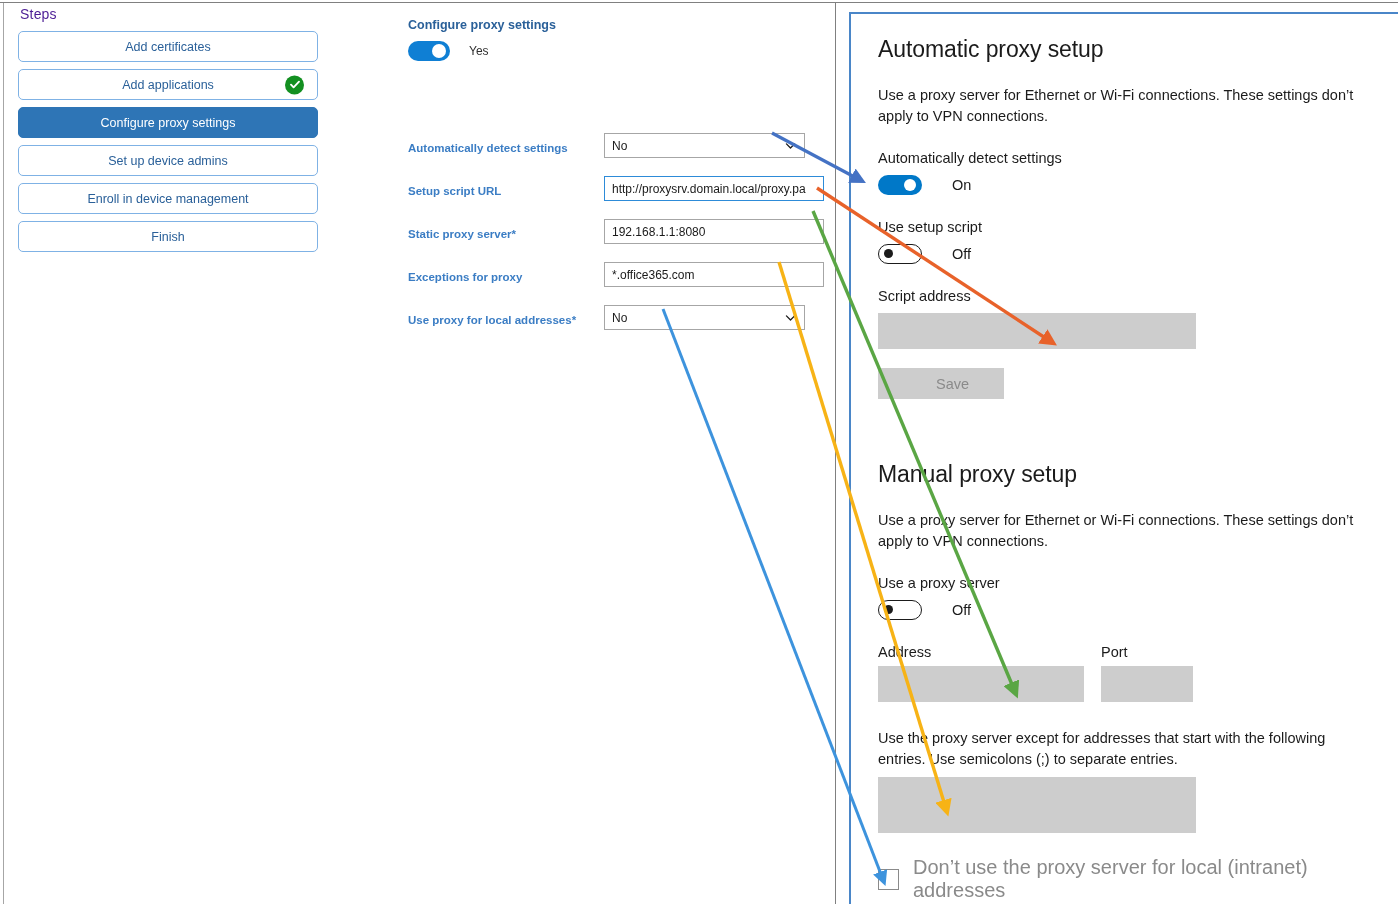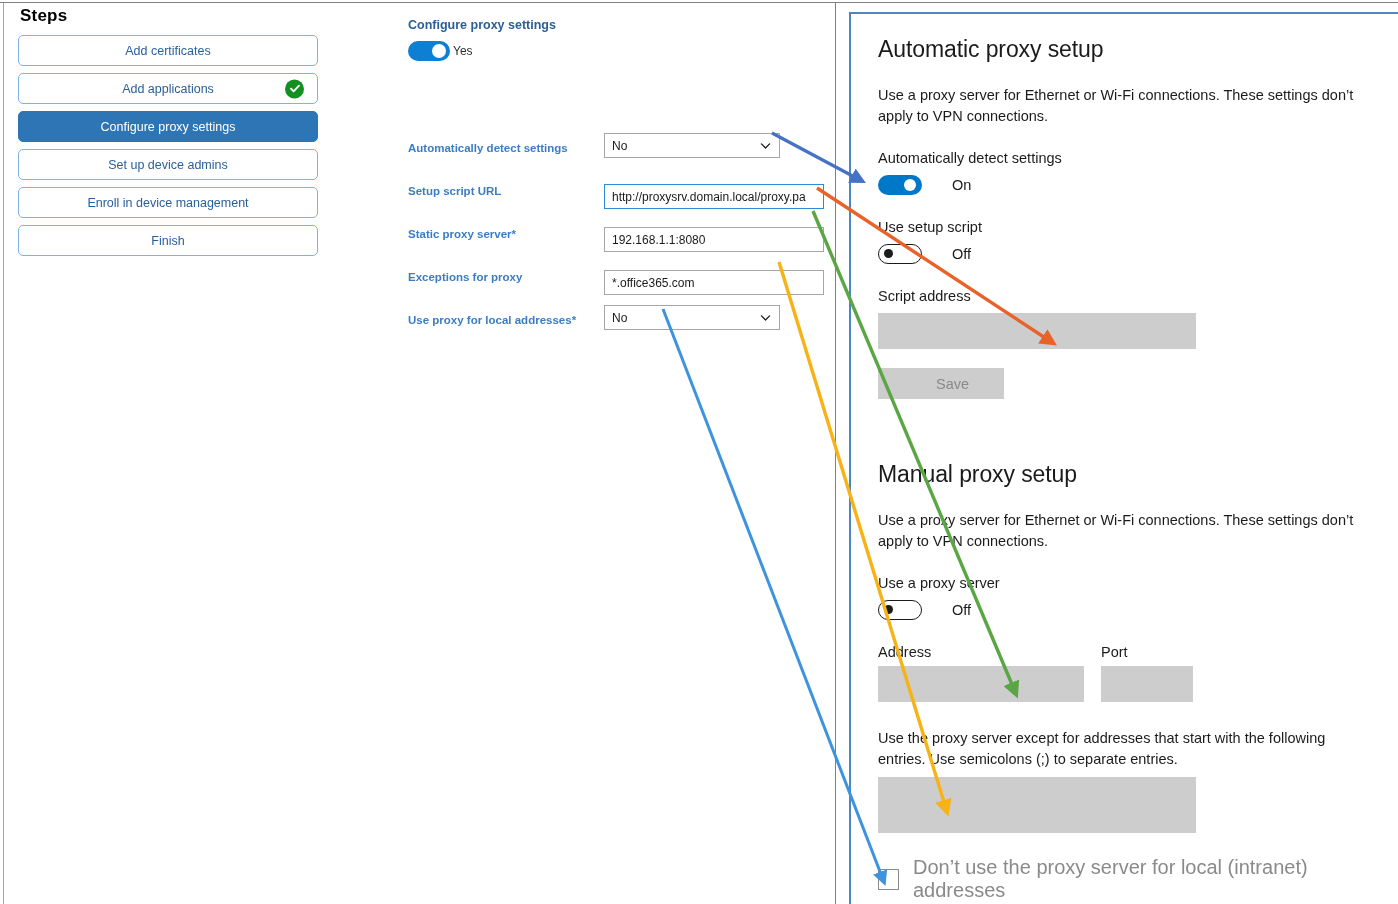--- a/index.html
+++ b/index.html
@@ -37,23 +37,23 @@
     background: #808080;
   }
 
   
   .steps-panel {
     position: absolute;
     left: 18px; top: 6px;
     width: 300px;
   }
   .steps-title {
-    font-size: 17px;
-    font-weight: bold;
-    color: #000000;
+    font-size: 14px;
+    font-weight: normal;
+    color: #4c1d95;
     letter-spacing: .2px;
     margin: 0 0 9px 2px;
   }
   .step {
     position: relative;
     box-sizing: border-box;
     height: 31px;
     margin-bottom: 7px;
     border: 1px solid #7fb2e5;
     border-radius: 5px;
@@ -92,21 +92,21 @@
   }
   .form-head {
     font-size: 12.5px;
     font-weight: bold;
     color: #2a6099;
     margin: 0 0 9px 0;
   }
   .toggle-row {
     display: flex;
     align-items: center;
-    gap: 3px;
+    gap: 19px;
   }
   .ms-toggle {
     width: 42px; height: 20px;
     border-radius: 10px;
     background: #0f7fd4;
     position: relative;
     cursor: pointer;
     flex: none;
   }
   .ms-toggle .knob {
@@ -149,22 +149,22 @@
     box-sizing: border-box;
     height: 25px;
     border: 1px solid #a6a6a6;
     background: #ffffff;
     font-size: 12px;
     color: #1a1a1a;
     display: flex;
     align-items: center;
     padding: 0 7px;
   }
-  .ctl.select { width: 176px; justify-content: space-between; cursor: pointer; }
-  .ctl.text   { width: 220px; cursor: text; margin-top: 8px; }
+  .ctl.select { width: 201px; justify-content: space-between; cursor: pointer; }
+  .ctl.text   { width: 220px; cursor: text; }
   .ctl.text.focused { border: 1.5px solid #2d8bd8; }
   .chev { width: 13px; height: 13px; flex: none; }
 
   
   .win-panel {
     position: absolute;
     left: 849px; top: 12px;
     width: 549px; height: 900px;
     box-sizing: border-box;
     border-left: 2px solid #4a86c8;

